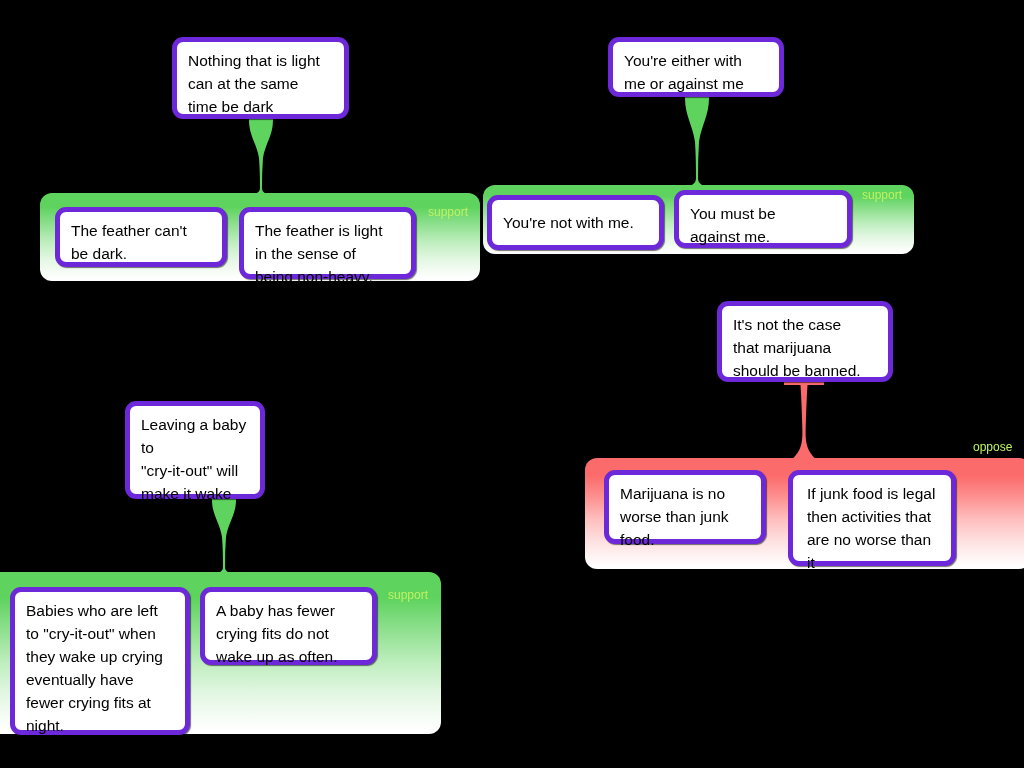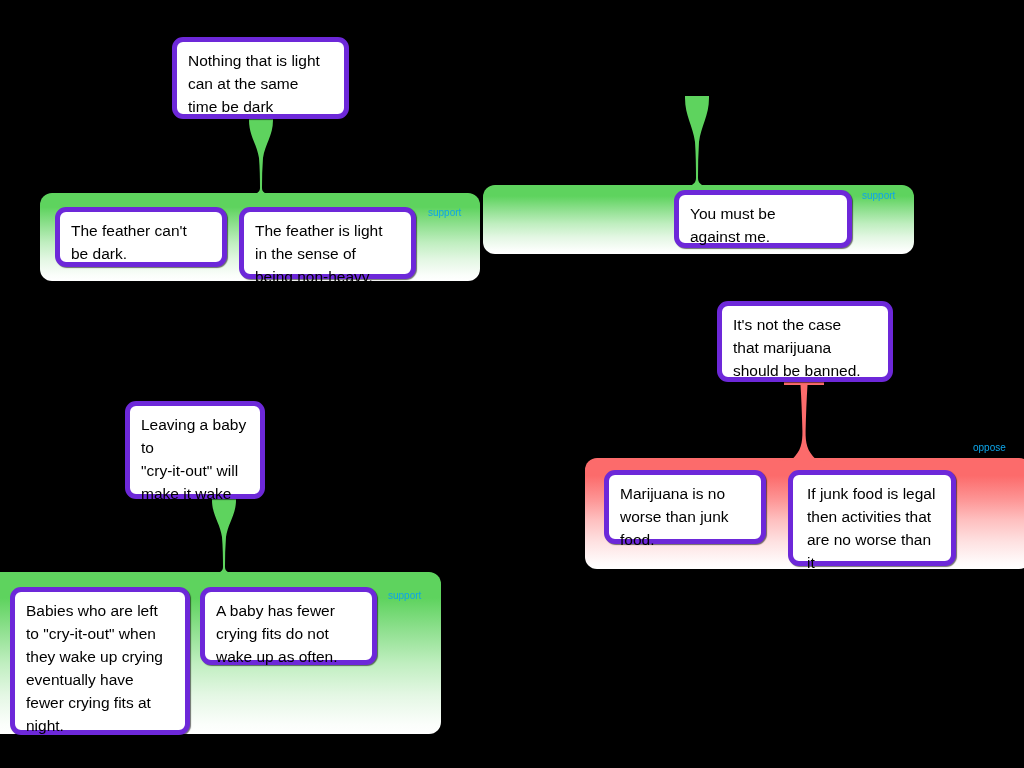--- a/index.html
+++ b/index.html
@@ -53,23 +53,23 @@
                 #5ed35e 0%, #5ed35e 16%, #8fe08f 36%,
                 #bfeebf 56%, #e4f7e4 76%, #fbfefb 94%, #ffffff 100%);
   }
   .panel.oppose {
     background: linear-gradient(to bottom,
                 #fc6b6b 0%, #fc6b6b 16%, #fd9292 36%,
                 #fec0c0 56%, #fee2e2 76%, #fffafa 94%, #ffffff 100%);
   }
   .panel-label {
     position: absolute;
-    font-size: 10px;
+    font-size: 12px;
     line-height: 13px;
-    color: #0ea5e9;
+    color: #bef264;
     z-index: 7;
     white-space: nowrap;
   }
 
   
   .connector {
     position: absolute;
     z-index: 3;
   }
   .connector svg { display: block; }
@@ -97,36 +97,39 @@
   </div>
 
   <div class="panel support" style="left:40px; top:193px; width:440px; height:88px;"></div>
   <span class="panel-label" style="left:428px; top:206px;">support</span>
   <div class="node" style="left:55px; top:207px; width:172px; height:60px;">The feather can't
 be dark.</div>
   <div class="node" style="left:239px; top:207px; width:177px; height:72px;">The feather is light
 in the sense of
 being non-heavy.</div>
 
+  <div class="node" style="left:608px; top:37px; width:176px; height:60px;">You're either with
+me or against me</div>
 
   <div class="connector" style="left:671px; top:96px; width:52px; height:92px;">
     <svg width="52" height="92" viewBox="0 0 52 92">
       <path fill="#5ed35e" d="M14,0 H38 L38,2
                C38,20 30,30 28,46
                C27.2,58 27,70 27,82
                C27,87 30,89.5 38,91.3
                L52,92 L0,92 L14,91.3
                C22,89.5 25,87 25,82
                C25,70 24.8,58 24,46
                C22,30 14,20 14,2 Z"></path>
     </svg>
   </div>
 
   <div class="panel support" style="left:483px; top:185px; width:431px; height:69px;"></div>
   <span class="panel-label" style="left:862px; top:189px;">support</span>
+  <div class="node vcenter" style="left:487px; top:195px; width:177px; height:55px;">You're not with me.</div>
   <div class="node" style="left:717px; top:301px; width:176px; height:81px;">It's not the case
 that marijuana
 should be banned.</div>
 
   <div class="node" style="left:674px; top:190px; width:178px; height:58px;">You must be
 against me.</div>
 
   <div class="connector" style="left:778px; top:381px; width:52px; height:80px;">
     <svg width="52" height="80" viewBox="0 0 52 80">
       <path fill="#fc6b6b" d="M6,0 H46 L46,4 H29.5

